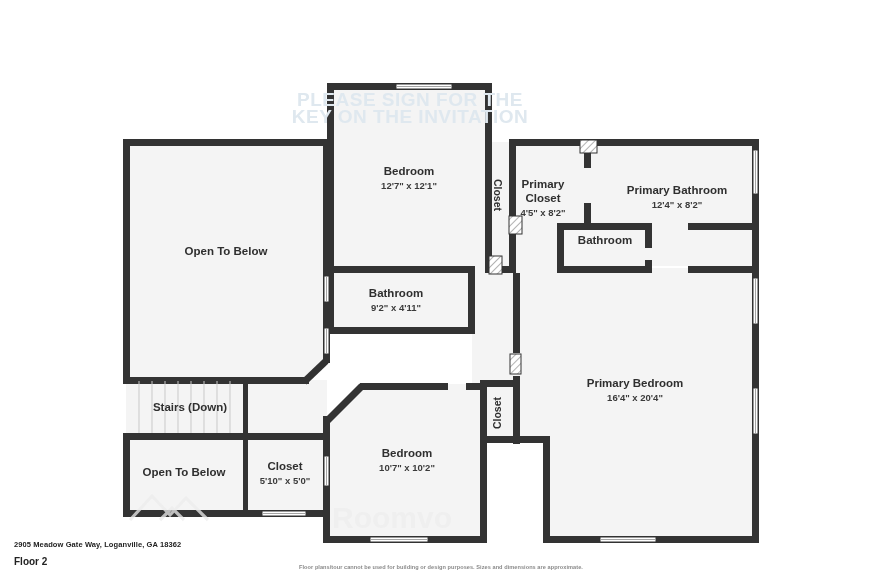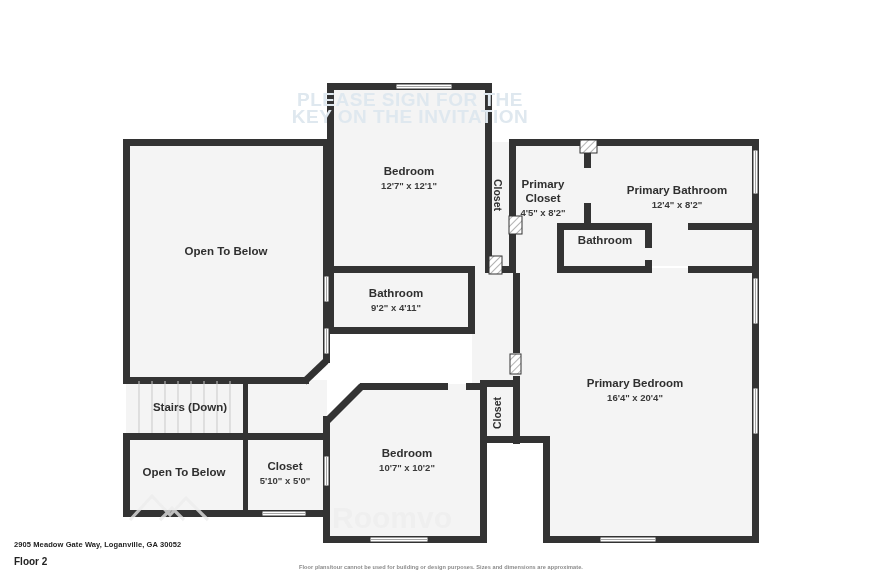--- a/index.html
+++ b/index.html
@@ -335,16 +335,16 @@
       <text class="room-name" x="285" y="439">Closet</text>
       <text class="room-dim" x="285" y="453">5'10" x 5'0"</text>
 
       <text class="room-name" x="407" y="426">Bedroom</text>
       <text class="room-dim" x="407" y="440">10'7" x 10'2"</text>
     </g>
   </svg>
 </div>
 
 <div id="footer">
-  <div class="addr-line">2905 Meadow Gate Way, Loganville, GA 30052</div>
+  <div class="addr-line">2905 Meadow Gate Way, Loganville, GA 18362</div>
   <div class="floor-line">Floor 2</div>
   <div class="disclaimer">Floor plans/tour cannot be used for building or design purposes. Sizes and dimensions are approximate.</div>
 </div>
 
 </body></html>

